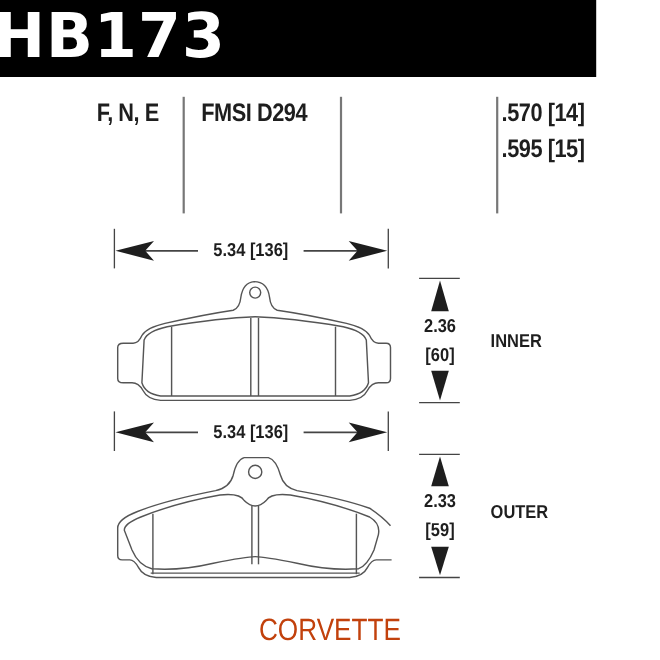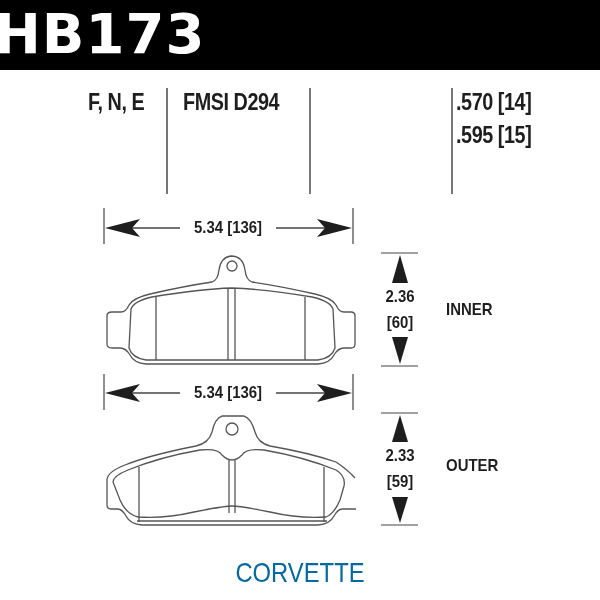--- a/index.html
+++ b/index.html
@@ -1,29 +1,29 @@
 <!DOCTYPE html>
 <html><head>
 <meta charset="utf-8">
 <style>
   html, body { margin: 0; padding: 0; background: #ffffff; }
   body { width: 600px; height: 600px; position: relative; overflow: hidden;
          font-family: "Liberation Sans", "DejaVu Sans", sans-serif; color: #1a1a1a; }
-  .header-bar { position: absolute; left: 0; top: 0; width: 600px; height: 70px; background: #000; }
+  .header-bar { position: absolute; left: 0; top: 0; width: 542px; height: 70px; background: #000; }
   .part-number { position: absolute; left: -6px; top: 2px; font-family: "DejaVu Sans", sans-serif;
                  font-weight: bold; font-size: 56px; color: #fff; letter-spacing: 1px; line-height: 64px; }
   .spec { position: absolute; font-weight: bold; font-size: 23px; color: #1e1e1e; letter-spacing: -0.5px;
           transform: scaleX(0.86); transform-origin: left top; line-height: 26px; white-space: nowrap; }
   .vline { position: absolute; width: 2px; background: #777; top: 88px; height: 106px; }
   .dim-label { position: absolute; font-weight: bold; font-size: 17px; color: #1e1e1e; white-space: nowrap;
                transform: scaleX(0.88); transform-origin: center top; text-align: center; line-height: 20px; }
   .side-label { position: absolute; font-weight: bold; font-size: 17px; color: #1e1e1e;
                 transform: scaleX(0.88); transform-origin: left top; line-height: 20px; }
   .model { position: absolute; left: 0; width: 600px; top: 558px; text-align: center; font-size: 28px;
-           color: #0369a1; line-height: 30px; }
+           color: #c2410c; line-height: 30px; }
   .model span { display: inline-block; transform: scaleX(0.85); }
   svg { position: absolute; left: 0; top: 0; }
 </style>
 </head>
 <body>
 
 <div class="header-bar">
   <div class="part-number">HB173</div>
 </div>
 

